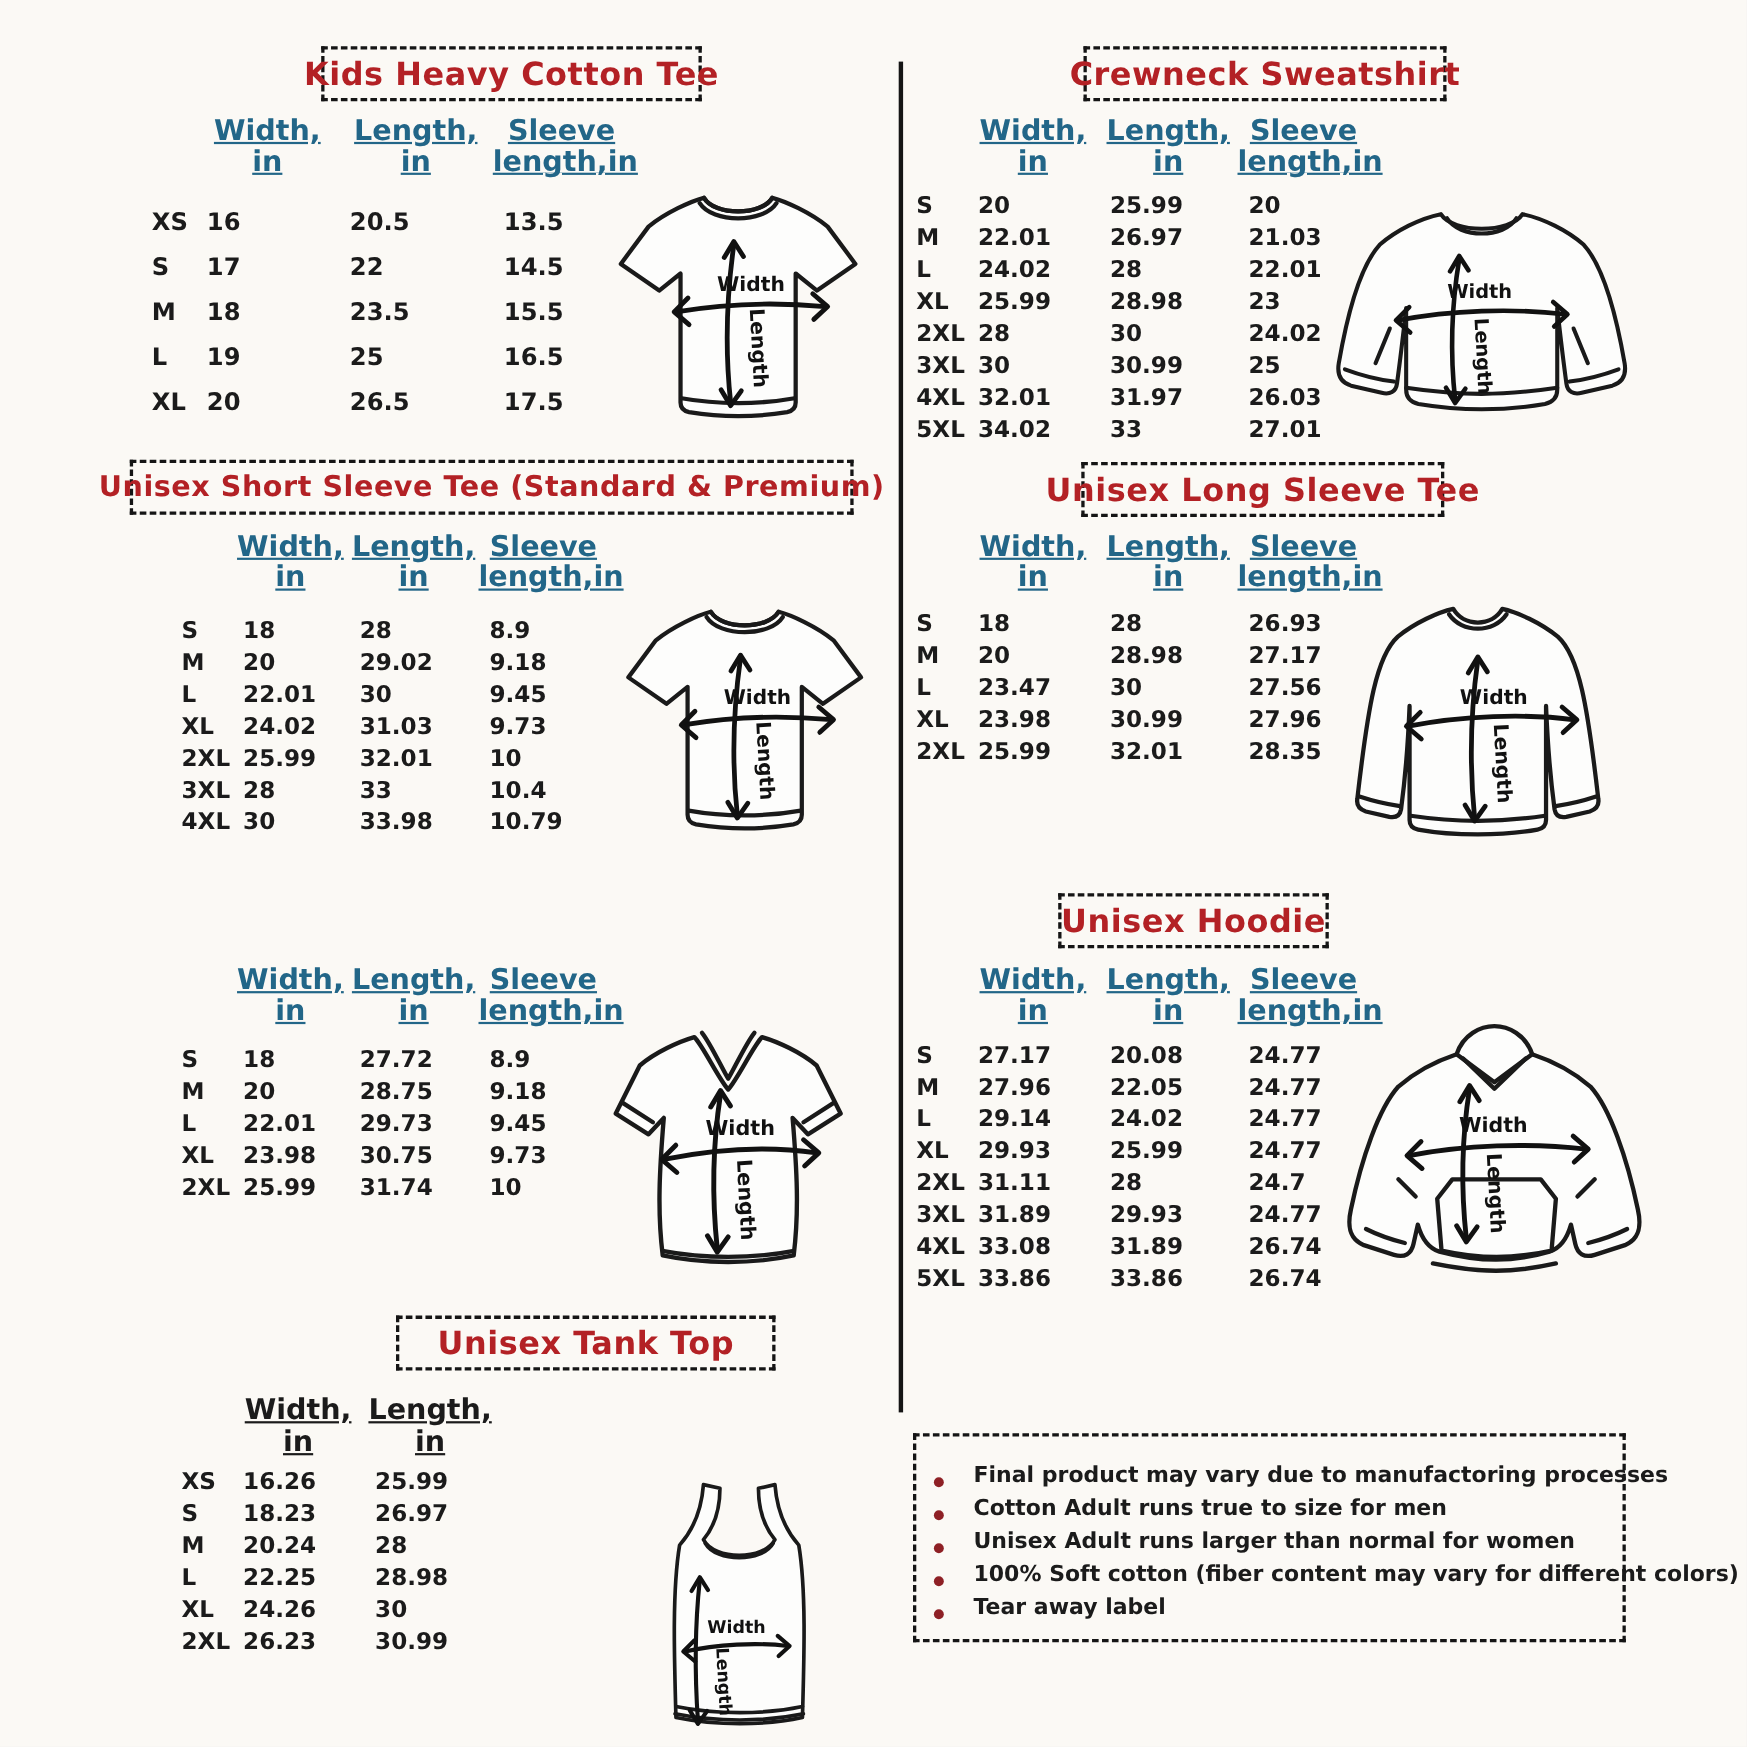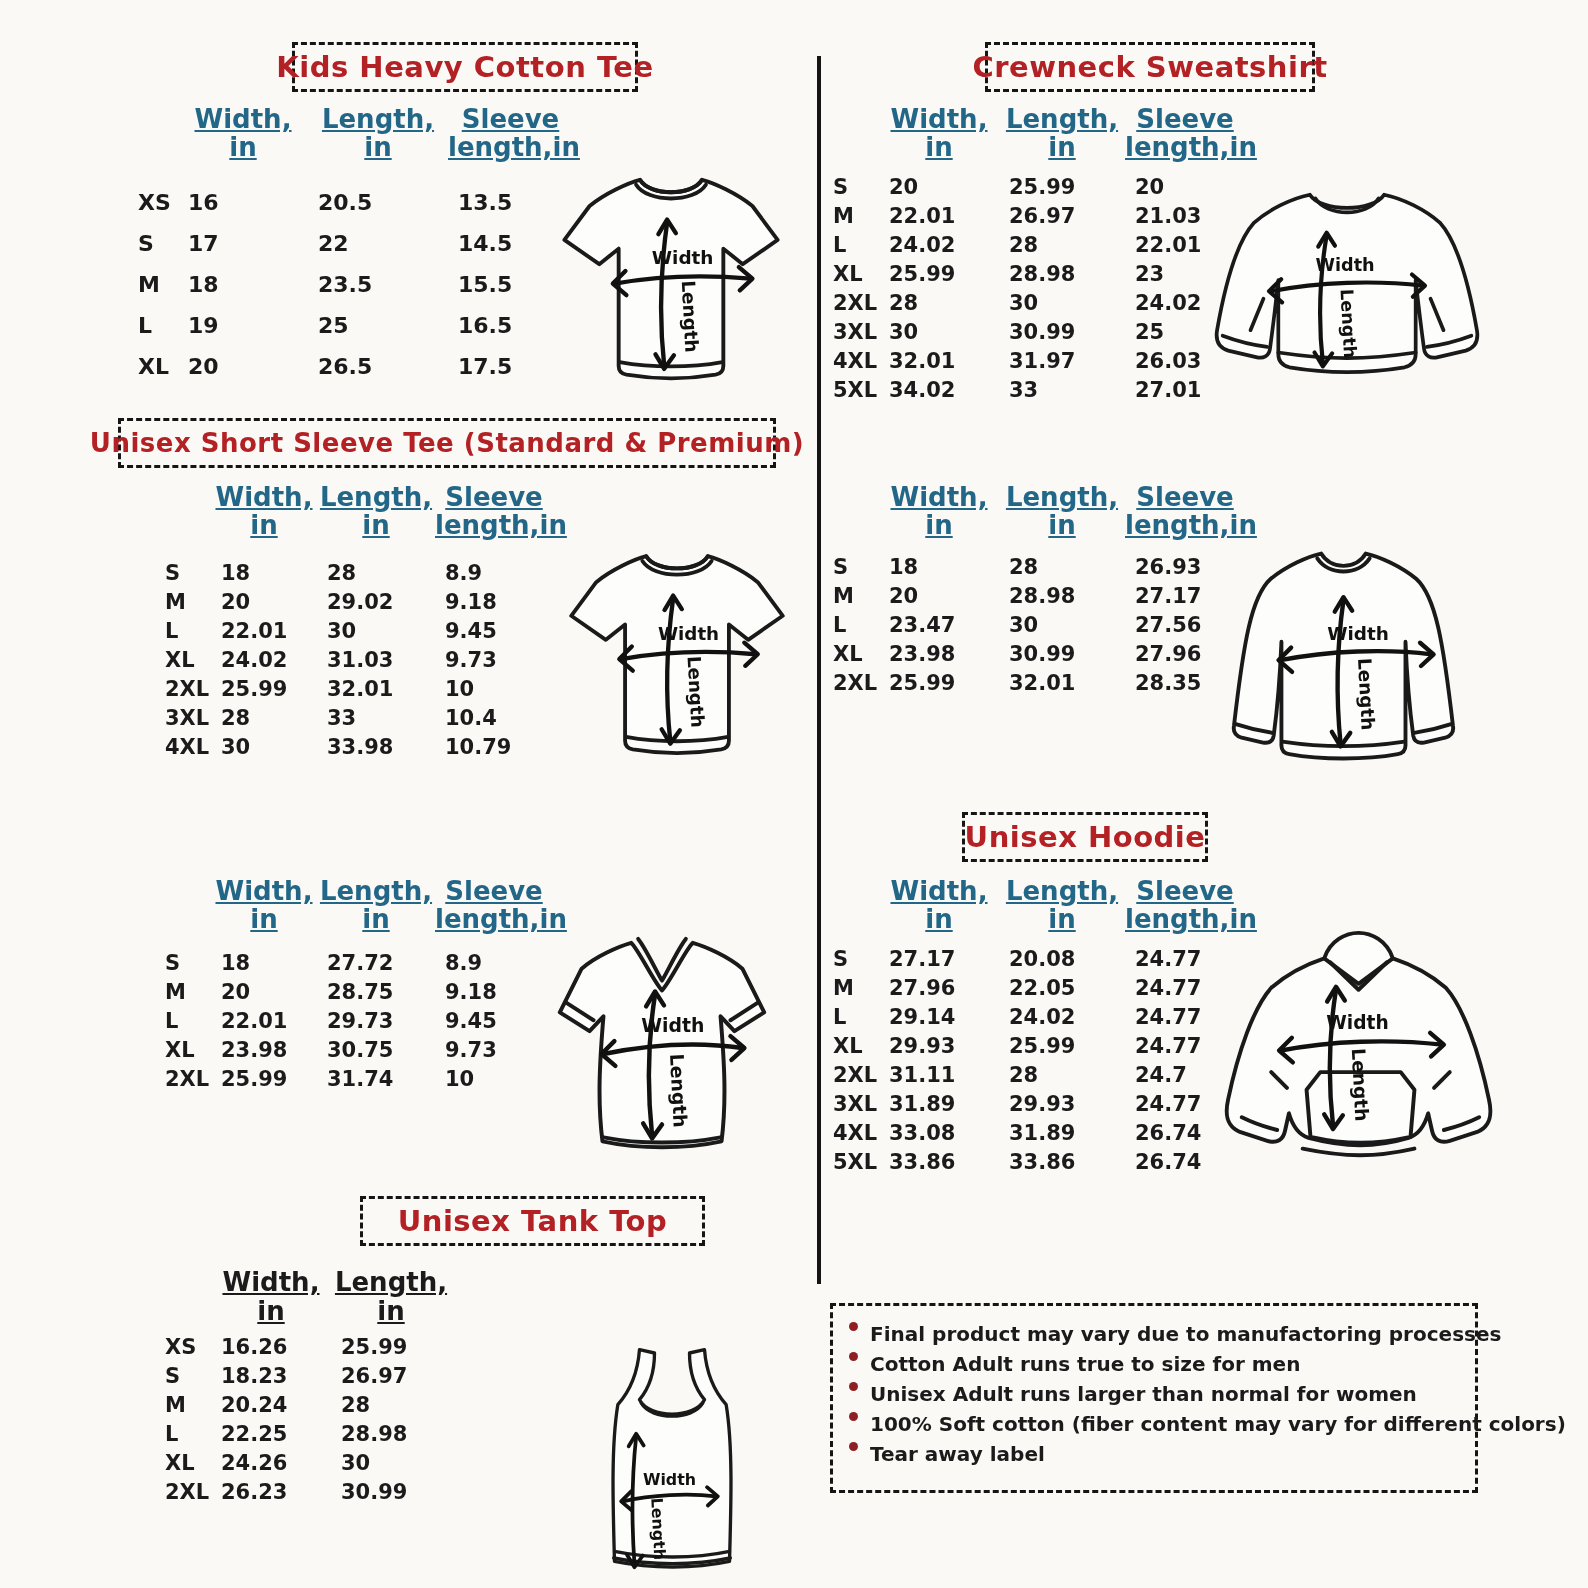--- a/index.html
+++ b/index.html
@@ -63,21 +63,21 @@
   .td.size{padding-left:0;}
   
   .divider{background:#151515;}
   
   .notes-box{
     border:3px dashed #151515;
     padding:16px 10px 14px 16px;
     background:#fbf9f5;
   }
   .note{
-    display:flex;align-items:flex-start;gap:12px;
+    display:flex;align-items:flex-end;gap:27px;
     height:30px;
   }
   .note .dot{
     width:9px;height:9px;border-radius:50%;
     background:#8e2025;flex:0 0 auto;
   }
   .note .txt{
     font-weight:bold;font-size:20px;white-space:nowrap;
   }
   
@@ -411,20 +411,23 @@
     <path class="arrow" d="M128,62 C120,110 119,155 124,200"></path>
     <polyline class="arrow" points="119,74 128,59 137,73"></polyline>
     <polyline class="arrow" points="115,188 124,203 134,189"></polyline>
     <path class="arrow" d="M68,122 C120,112 180,110 232,116"></path>
     <polyline class="arrow" points="80,134 66,122 79,109"></polyline>
     <polyline class="arrow" points="221,128 234,116 220,104"></polyline>
     <text class="dim-label" x="148" y="100" text-anchor="middle">Width</text>
     <text class="dim-label" transform="translate(143 120) rotate(87)">Length</text>
   </svg>
 
+  <div class="abs title-box" style="left:983px;top:420px;width:330px;">
+    <span>Unisex Long Sleeve Tee</span>
+  </div>
   <div class="abs size-table" style="left:833px;top:478px;width:430px;--cols:46px 120px 126px 120px;--rh:29px;--mt:12px;">
     <div class="thead">
         <div class="th"></div>
         <div class="th">Width, in</div>
         <div class="th">Length, in</div>
         <div class="th">Sleeve
 length,in</div>
       </div>
     <div class="tbody">
         <div class="tr">

